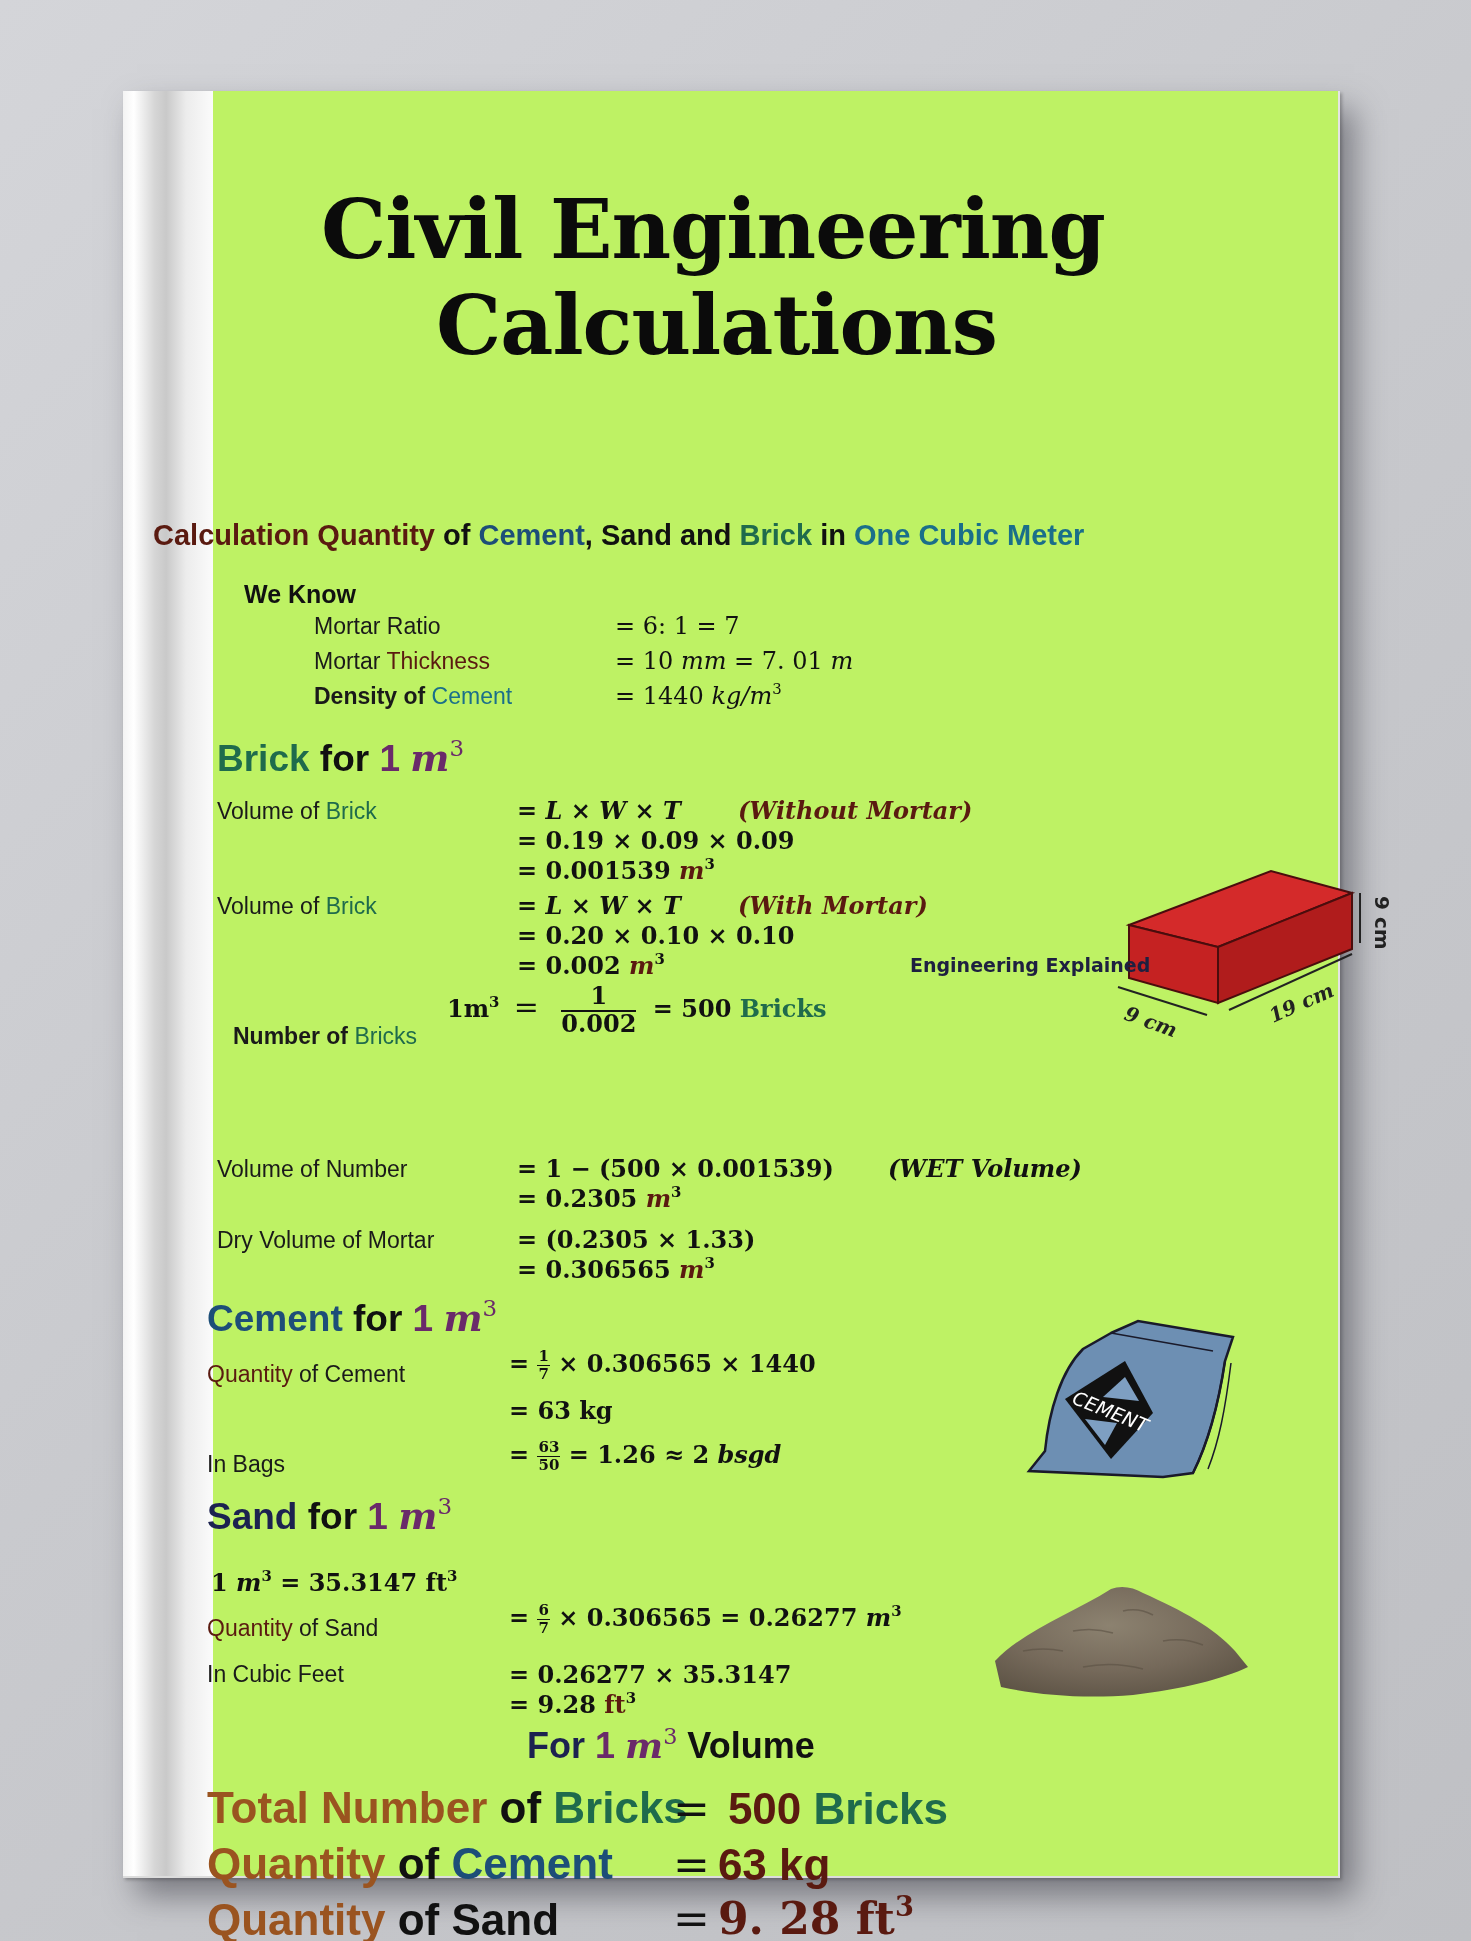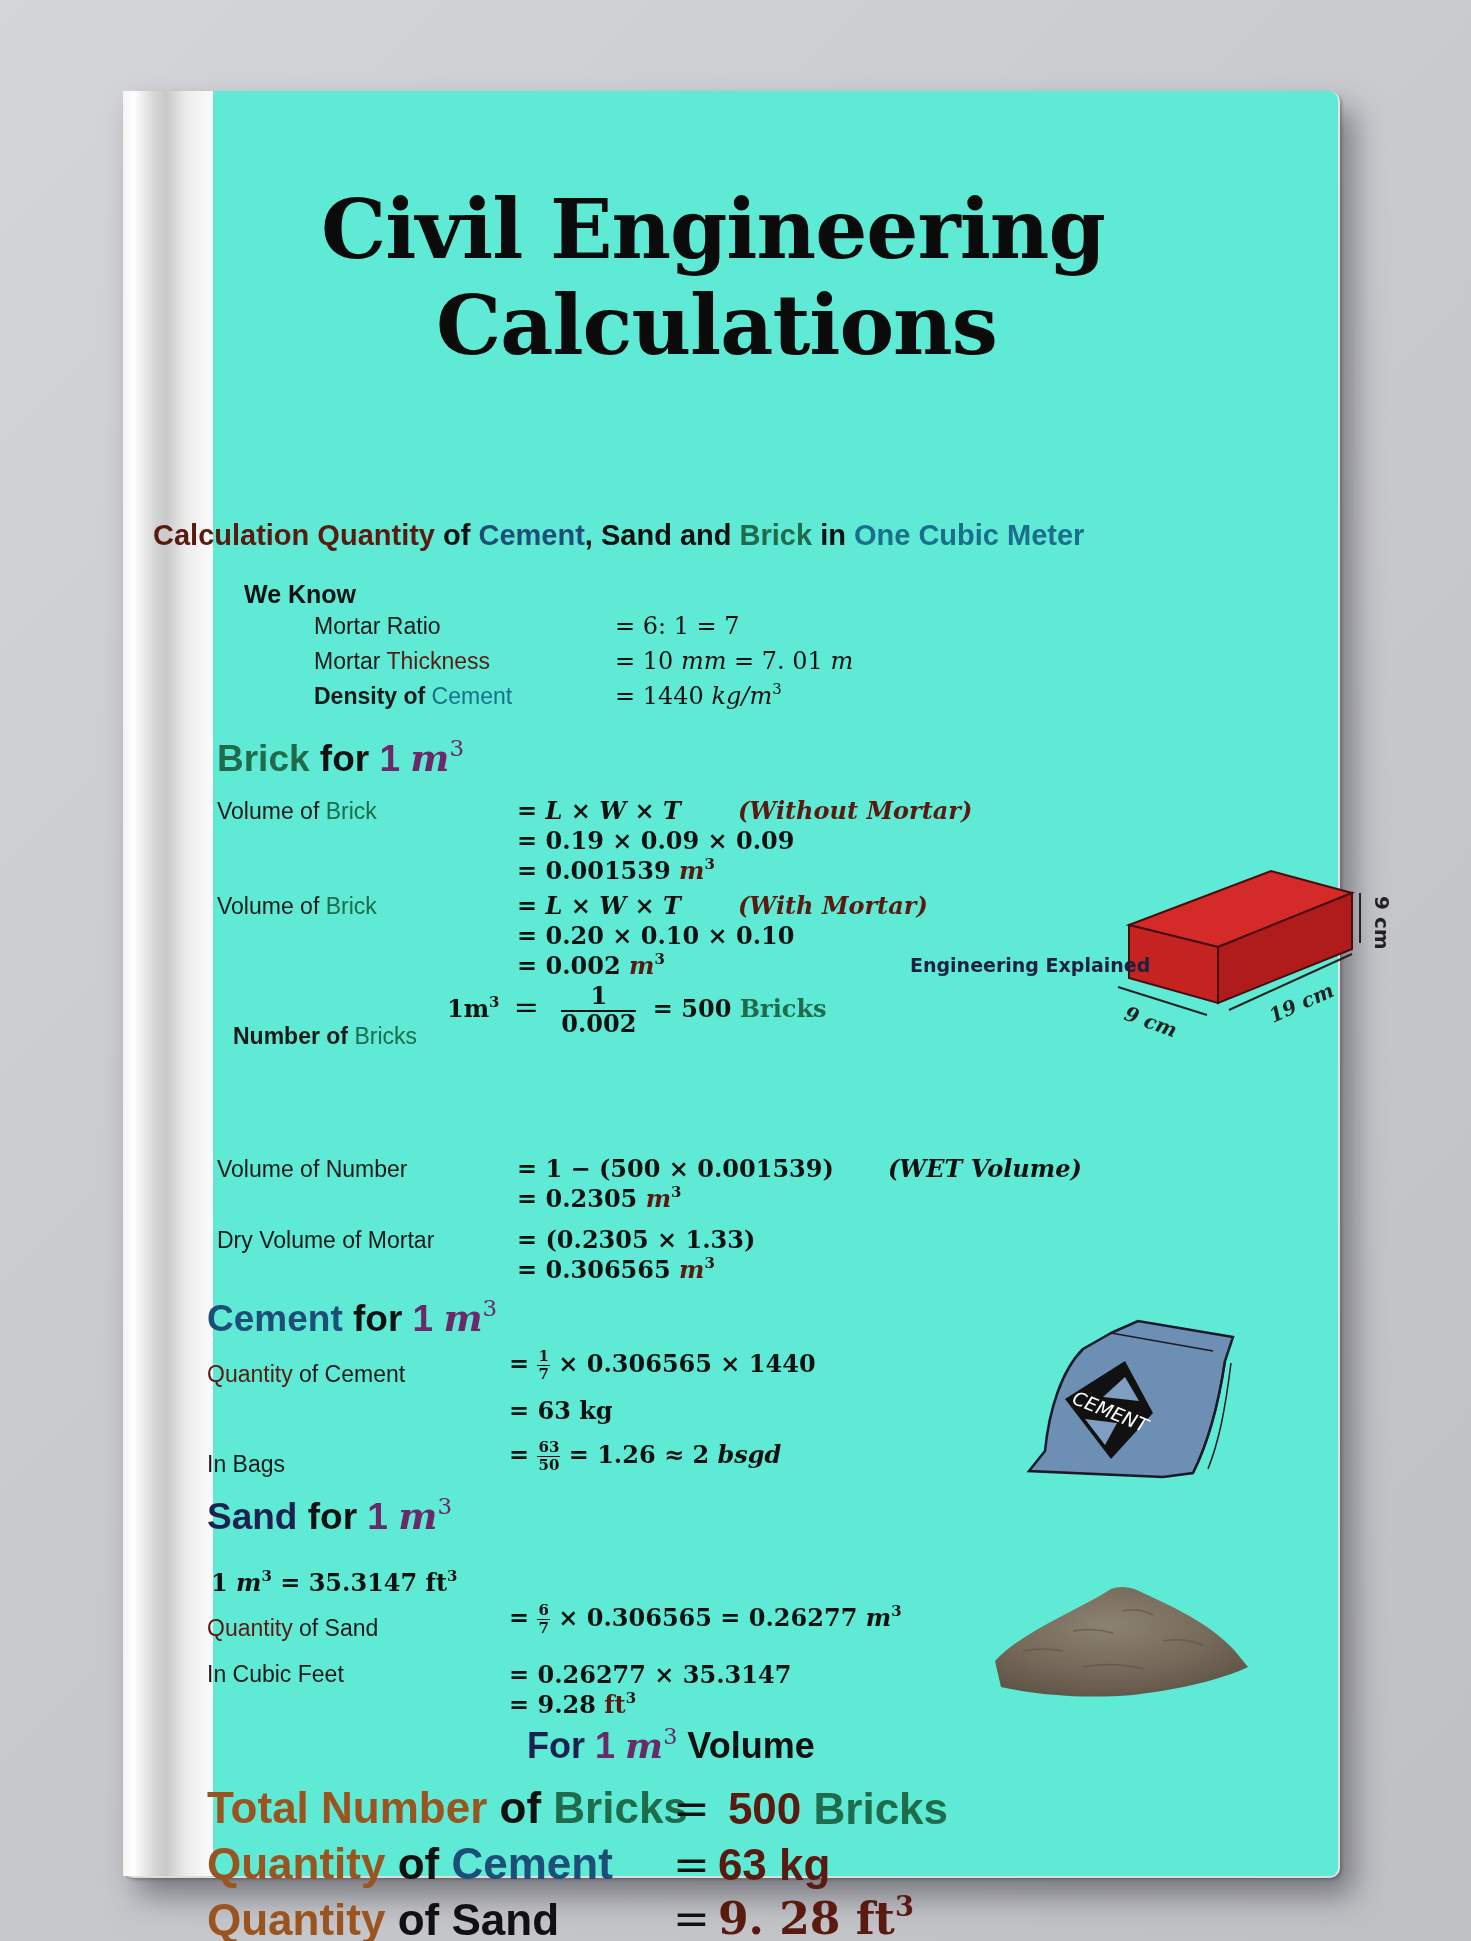--- a/index.html
+++ b/index.html
@@ -3,23 +3,23 @@
 <meta charset="utf-8">
 <style>
   html, body { margin:0; padding:0; }
   body {
     width:1471px; height:1941px; position:relative; overflow:hidden;
     background: linear-gradient(135deg, #d4d5d9 0%, #c9cace 45%, #bfc0c4 100%);
     font-family: "DejaVu Sans", "Liberation Sans", sans-serif;
   }
   .book {
     position:absolute; left:123px; top:91px; width:1215px; height:1785px;
-    background:#5eead4;
+    background:#bef264;
     box-shadow: 14px 18px 30px rgba(60,60,70,0.55), 2px 2px 3px rgba(0,0,0,0.25);
-    border-right:2px solid #e4e4e4; border-bottom:2px solid #dcdcdc;border-radius:10px;
+    border-right:2px solid #e4e4e4; border-bottom:2px solid #dcdcdc;
   }
   .spine {
     position:absolute; left:0; top:0; bottom:0; width:90px;
     background: linear-gradient(90deg, #f3f3f3 0%, #ffffff 12%, #d6d6d6 35%, #c9c9c9 48%, #ececec 70%, #fbfbfb 100%);
   }
   .abs { position:absolute; white-space:nowrap; }
   .title {
     font-family: "DejaVu Serif", "Liberation Serif", serif; font-weight:bold;
     font-size:82px; color:#0b0b0b; letter-spacing:-1px; line-height:1;
   }

